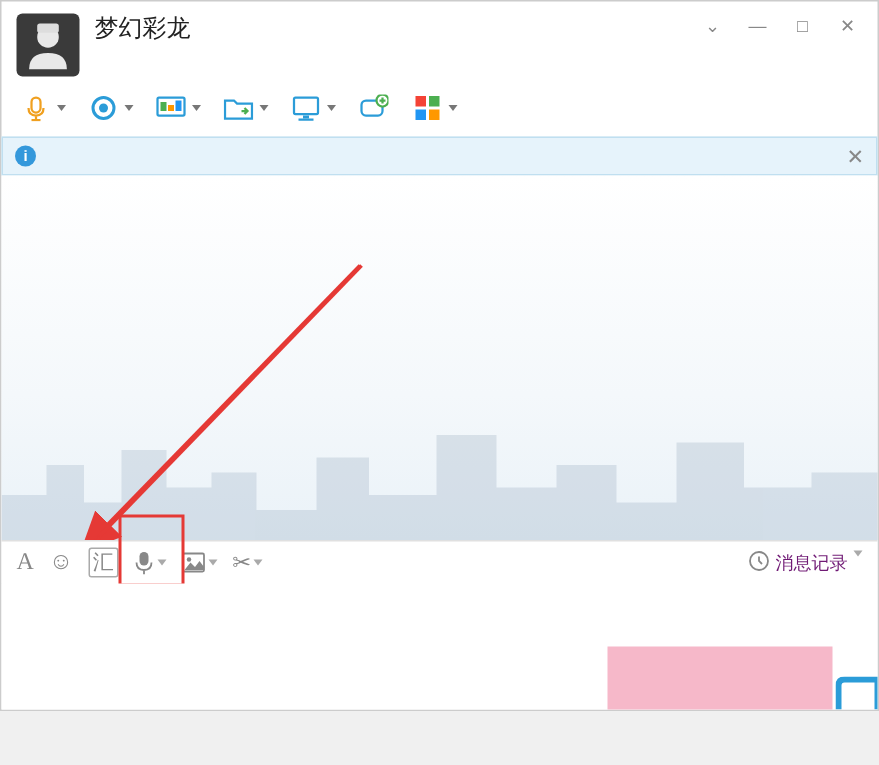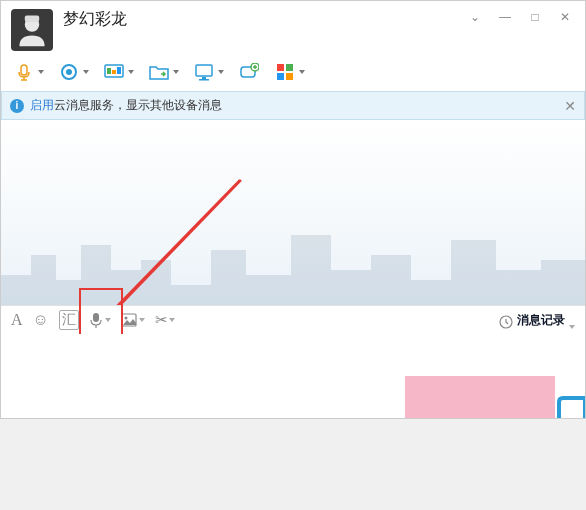--- a/index.html
+++ b/index.html
@@ -1,17 +1,17 @@
 <!DOCTYPE html>
 <html><head>
 <meta charset="utf-8">
 <style>
 * { margin: 0; padding: 0; box-sizing: border-box; }
 body { font-family: "Microsoft YaHei", sans-serif; background: #f0f0f0; width: 586px; height: 510px; overflow: hidden; }
-.window { width: 586px; height: 419px; background: #fff; border: 1px solid #ccc; position: relative; display: flex; flex-direction: column; }
+.window { width: 586px; height: 474px; background: #fff; border: 1px solid #ccc; position: relative; display: flex; flex-direction: column; }
 .titlebar { display: flex; align-items: flex-start; padding: 8px 10px 6px 10px; position: relative; }
 .avatar { width: 42px; height: 42px; background: #3a3a3a; border-radius: 4px; margin-right: 10px; display: flex; align-items: center; justify-content: center; }
 .avatar svg { width: 36px; height: 36px; }
 .title-info { flex: 1; }
 .contact-name { font-size: 16px; color: #222; font-weight: normal; }
 .signature { font-size: 12px; color: #666; margin-top: 2px; }
 .window-controls { position: absolute; right: 8px; top: 6px; display: flex; gap: 6px; }
 .wctrl { width: 24px; height: 20px; display: flex; align-items: center; justify-content: center; color: #888; cursor: pointer; font-size: 12px; }
 .toolbar { display: flex; align-items: center; gap: 14px; padding: 4px 12px 8px 12px; }
 .tb-item { display: flex; align-items: center; gap: 3px; cursor: pointer; }
@@ -20,21 +20,21 @@
 .notification { background: #e6f3fb; border: 1px solid #c0dff0; padding: 5px 8px; font-size: 12px; color: #333; display: flex; align-items: center; position: relative; }
 .notif-icon { width: 14px; height: 14px; border-radius: 50%; background: #3498db; color: #fff; font-size: 10px; font-weight: bold; display: inline-flex; align-items: center; justify-content: center; margin-right: 6px; }
 .notif-link { color: #2b7bd6; }
 .notif-close { position: absolute; right: 8px; color: #888; cursor: pointer; font-size: 14px; }
 .chat-area { flex: 1; position: relative; background: linear-gradient(to bottom, #ffffff 0%, #f4f8fb 60%, #eaf2f8 100%); overflow: hidden; }
 .skyline { position: absolute; bottom: 0; left: 0; right: 0; height: 90px; opacity: 0.15; }
 .annotation-arrow { position: absolute; pointer-events: none; }
 .input-toolbar { display: flex; align-items: center; padding: 4px 10px; border-top: 1px solid #e0e0e0; gap: 10px; position: relative; background: #fff; }
 .itb-item { color: #888; cursor: pointer; display: flex; align-items: center; gap: 2px; }
 .itb-dd { width: 0; height: 0; border-left: 3px solid transparent; border-right: 3px solid transparent; border-top: 4px solid #aaa; }
-.msg-history { margin-left: auto; display: flex; align-items: flex-end; gap: 4px; font-size: 12px; color: #0f172a; cursor: pointer; font-weight: bold; }
+.msg-history { margin-left: auto; display: flex; align-items: flex-start; gap: 4px; font-size: 12px; color: #701a75; cursor: pointer; }
 .highlight-box { position: absolute; border: 2px solid #e53935; pointer-events: none; }
 .input-area { height: 84px; background: #fff; position: relative; }
 .pink-block { position: absolute; bottom: 0; right: 30px; width: 150px; height: 42px; background: #f6b8c9; }
 .blue-corner { position: absolute; bottom: 0; right: 0; width: 28px; height: 22px; }
 </style>
 </head>
 <body>
 
 <div class="window">
   <div class="titlebar">
@@ -122,21 +122,20 @@
             <rect x="1" y="10" width="7" height="7" fill="#2196f3"></rect>
             <rect x="10" y="10" width="7" height="7" fill="#ff9800"></rect>
           </svg>
         </span>
       <span class="tb-dd"></span>
     </div>
   </div>
 
   <div class="notification">
     <span class="notif-icon">i</span>
-    <span><span class="notif-link">启用</span><span>云消息服务，显示其他设备消息</span></span>
     <span class="notif-close">✕</span>
   </div>
 
   <div class="chat-area">
     <svg class="skyline" viewBox="0 0 586 90" preserveAspectRatio="none">
       <path d="M0 90 L0 60 L30 60 L30 40 L55 40 L55 65 L80 65 L80 30 L110 30 L110 55 L140 55 L140 45 L170 45 L170 70 L210 70 L210 35 L245 35 L245 60 L290 60 L290 20 L330 20 L330 55 L370 55 L370 40 L410 40 L410 65 L450 65 L450 25 L495 25 L495 55 L540 55 L540 45 L586 45 L586 90 Z" fill="#4a6a8a"></path>
     </svg>
     <svg class="annotation-arrow" style="left:30px; top:40px;" width="230" height="230">
       <defs>
           <marker id="ah" markerWidth="12" markerHeight="12" refX="2" refY="6" orient="auto">

